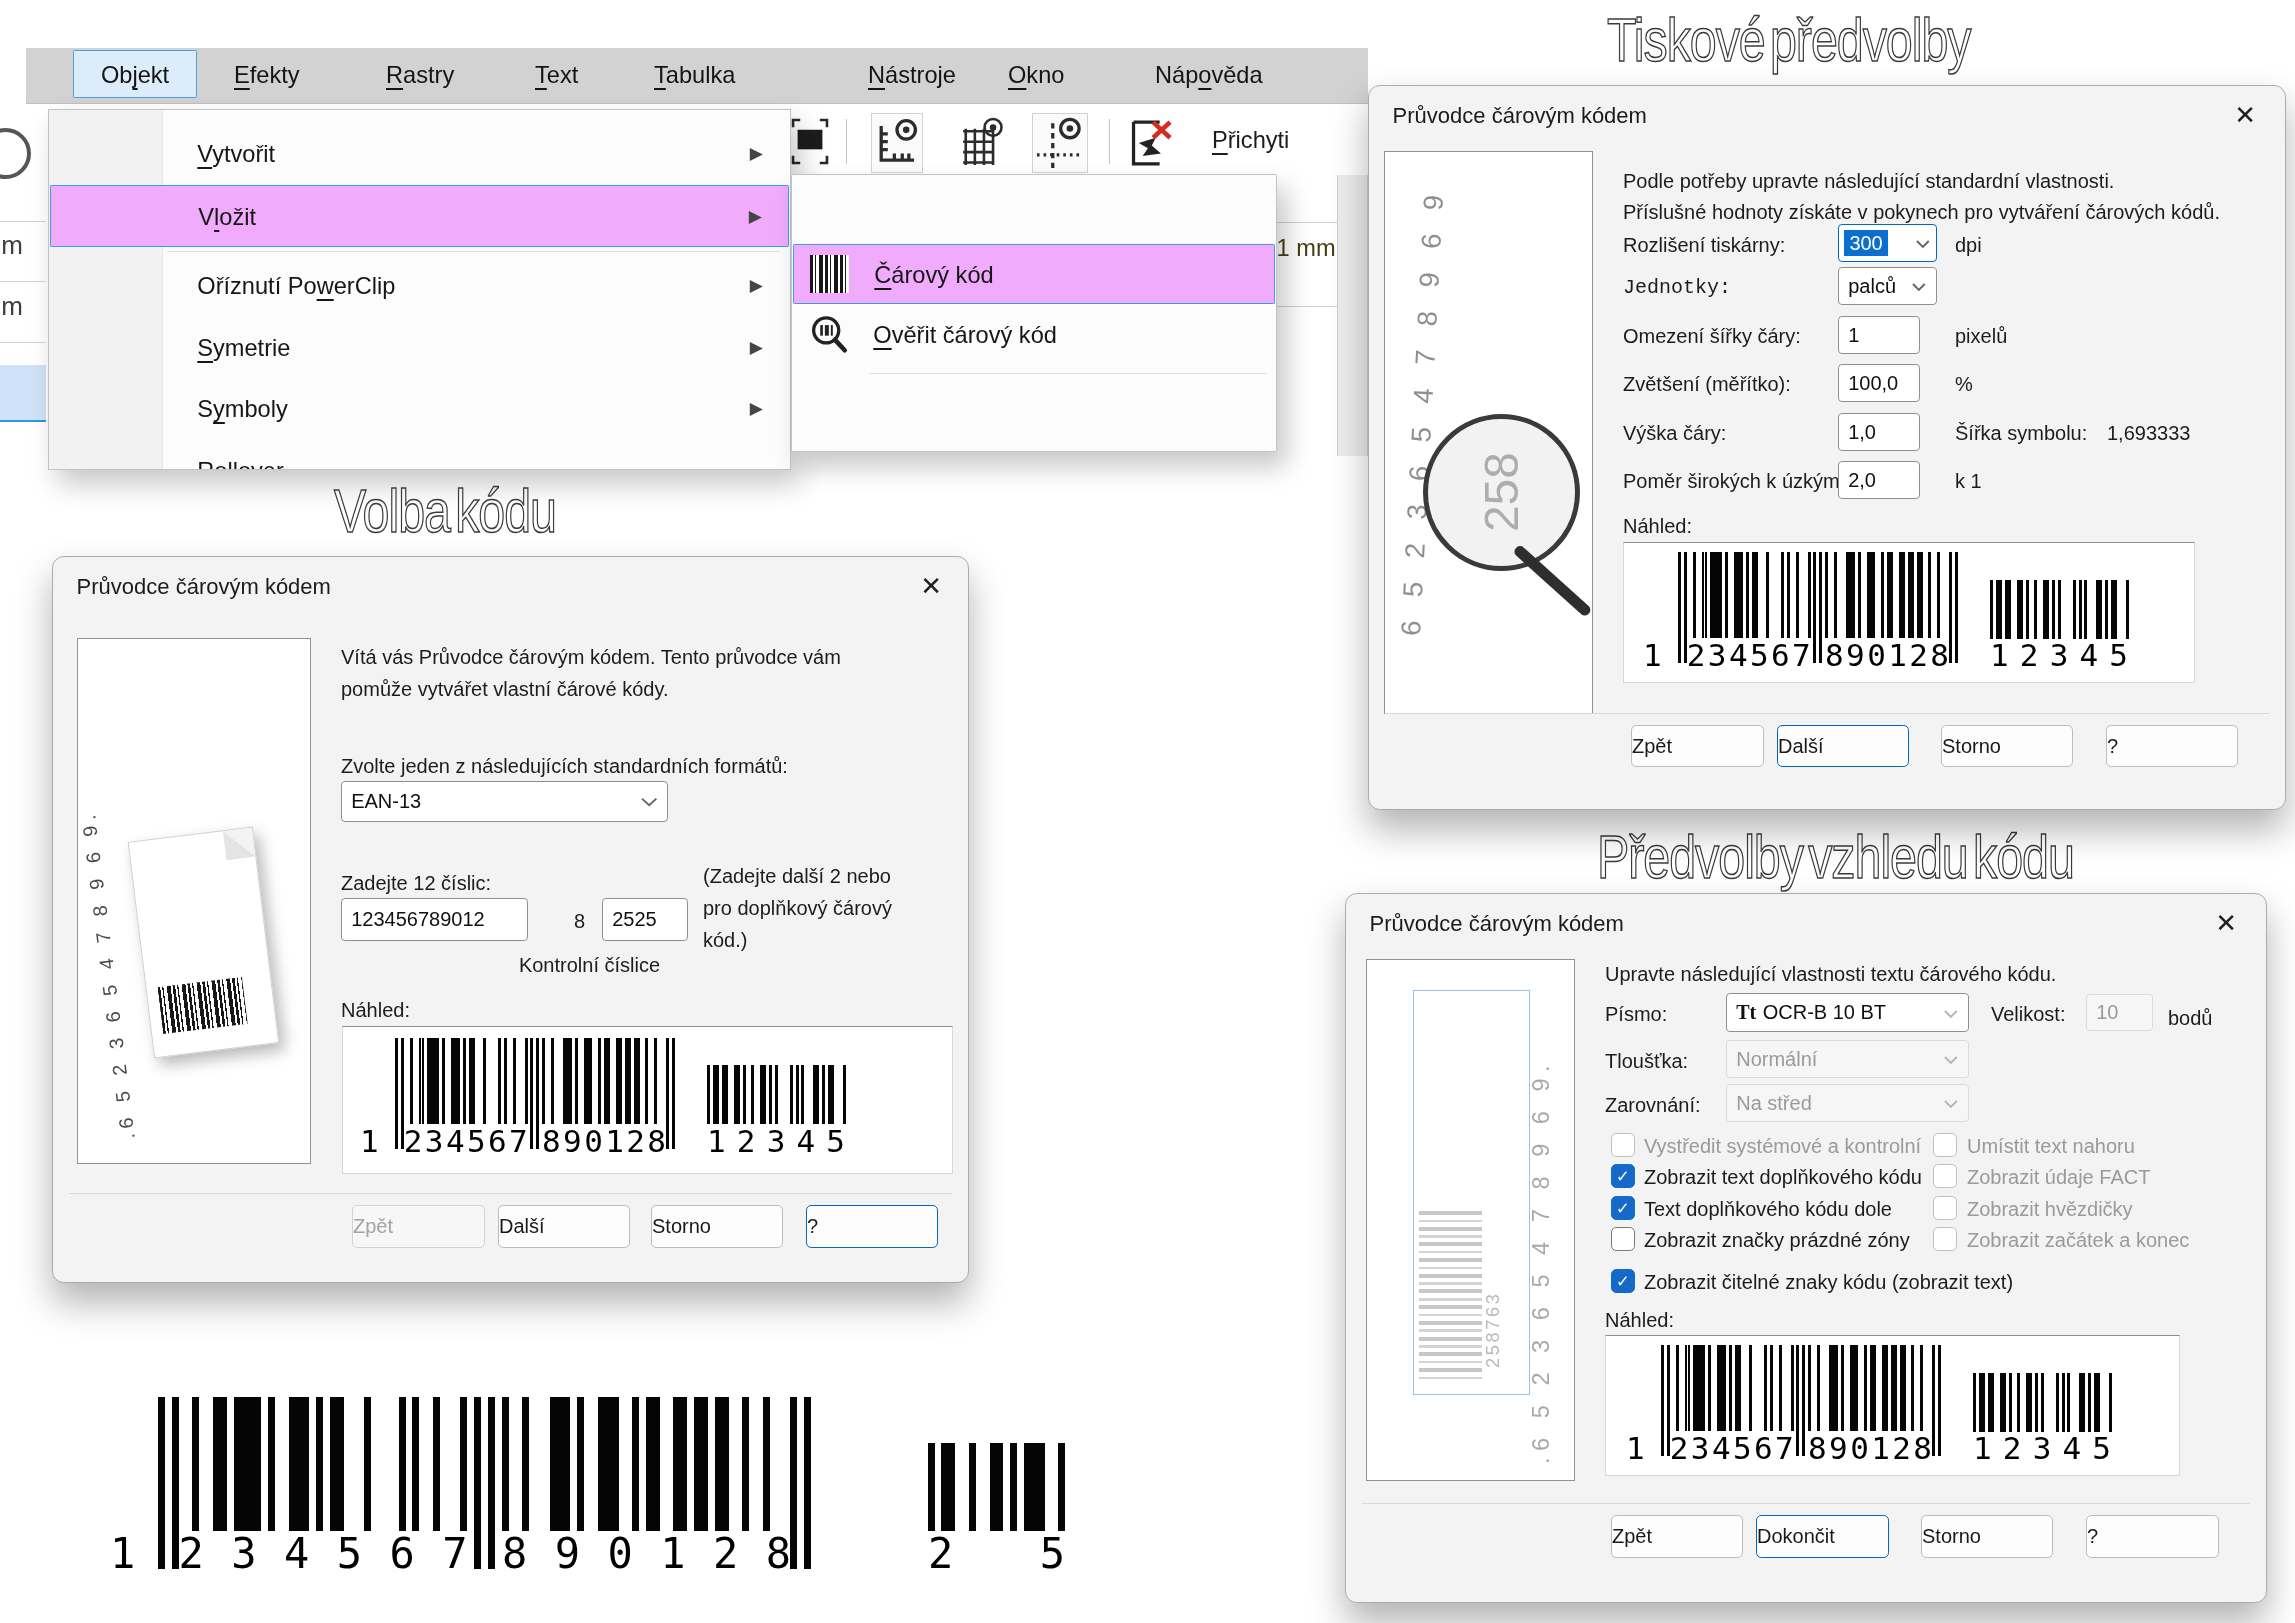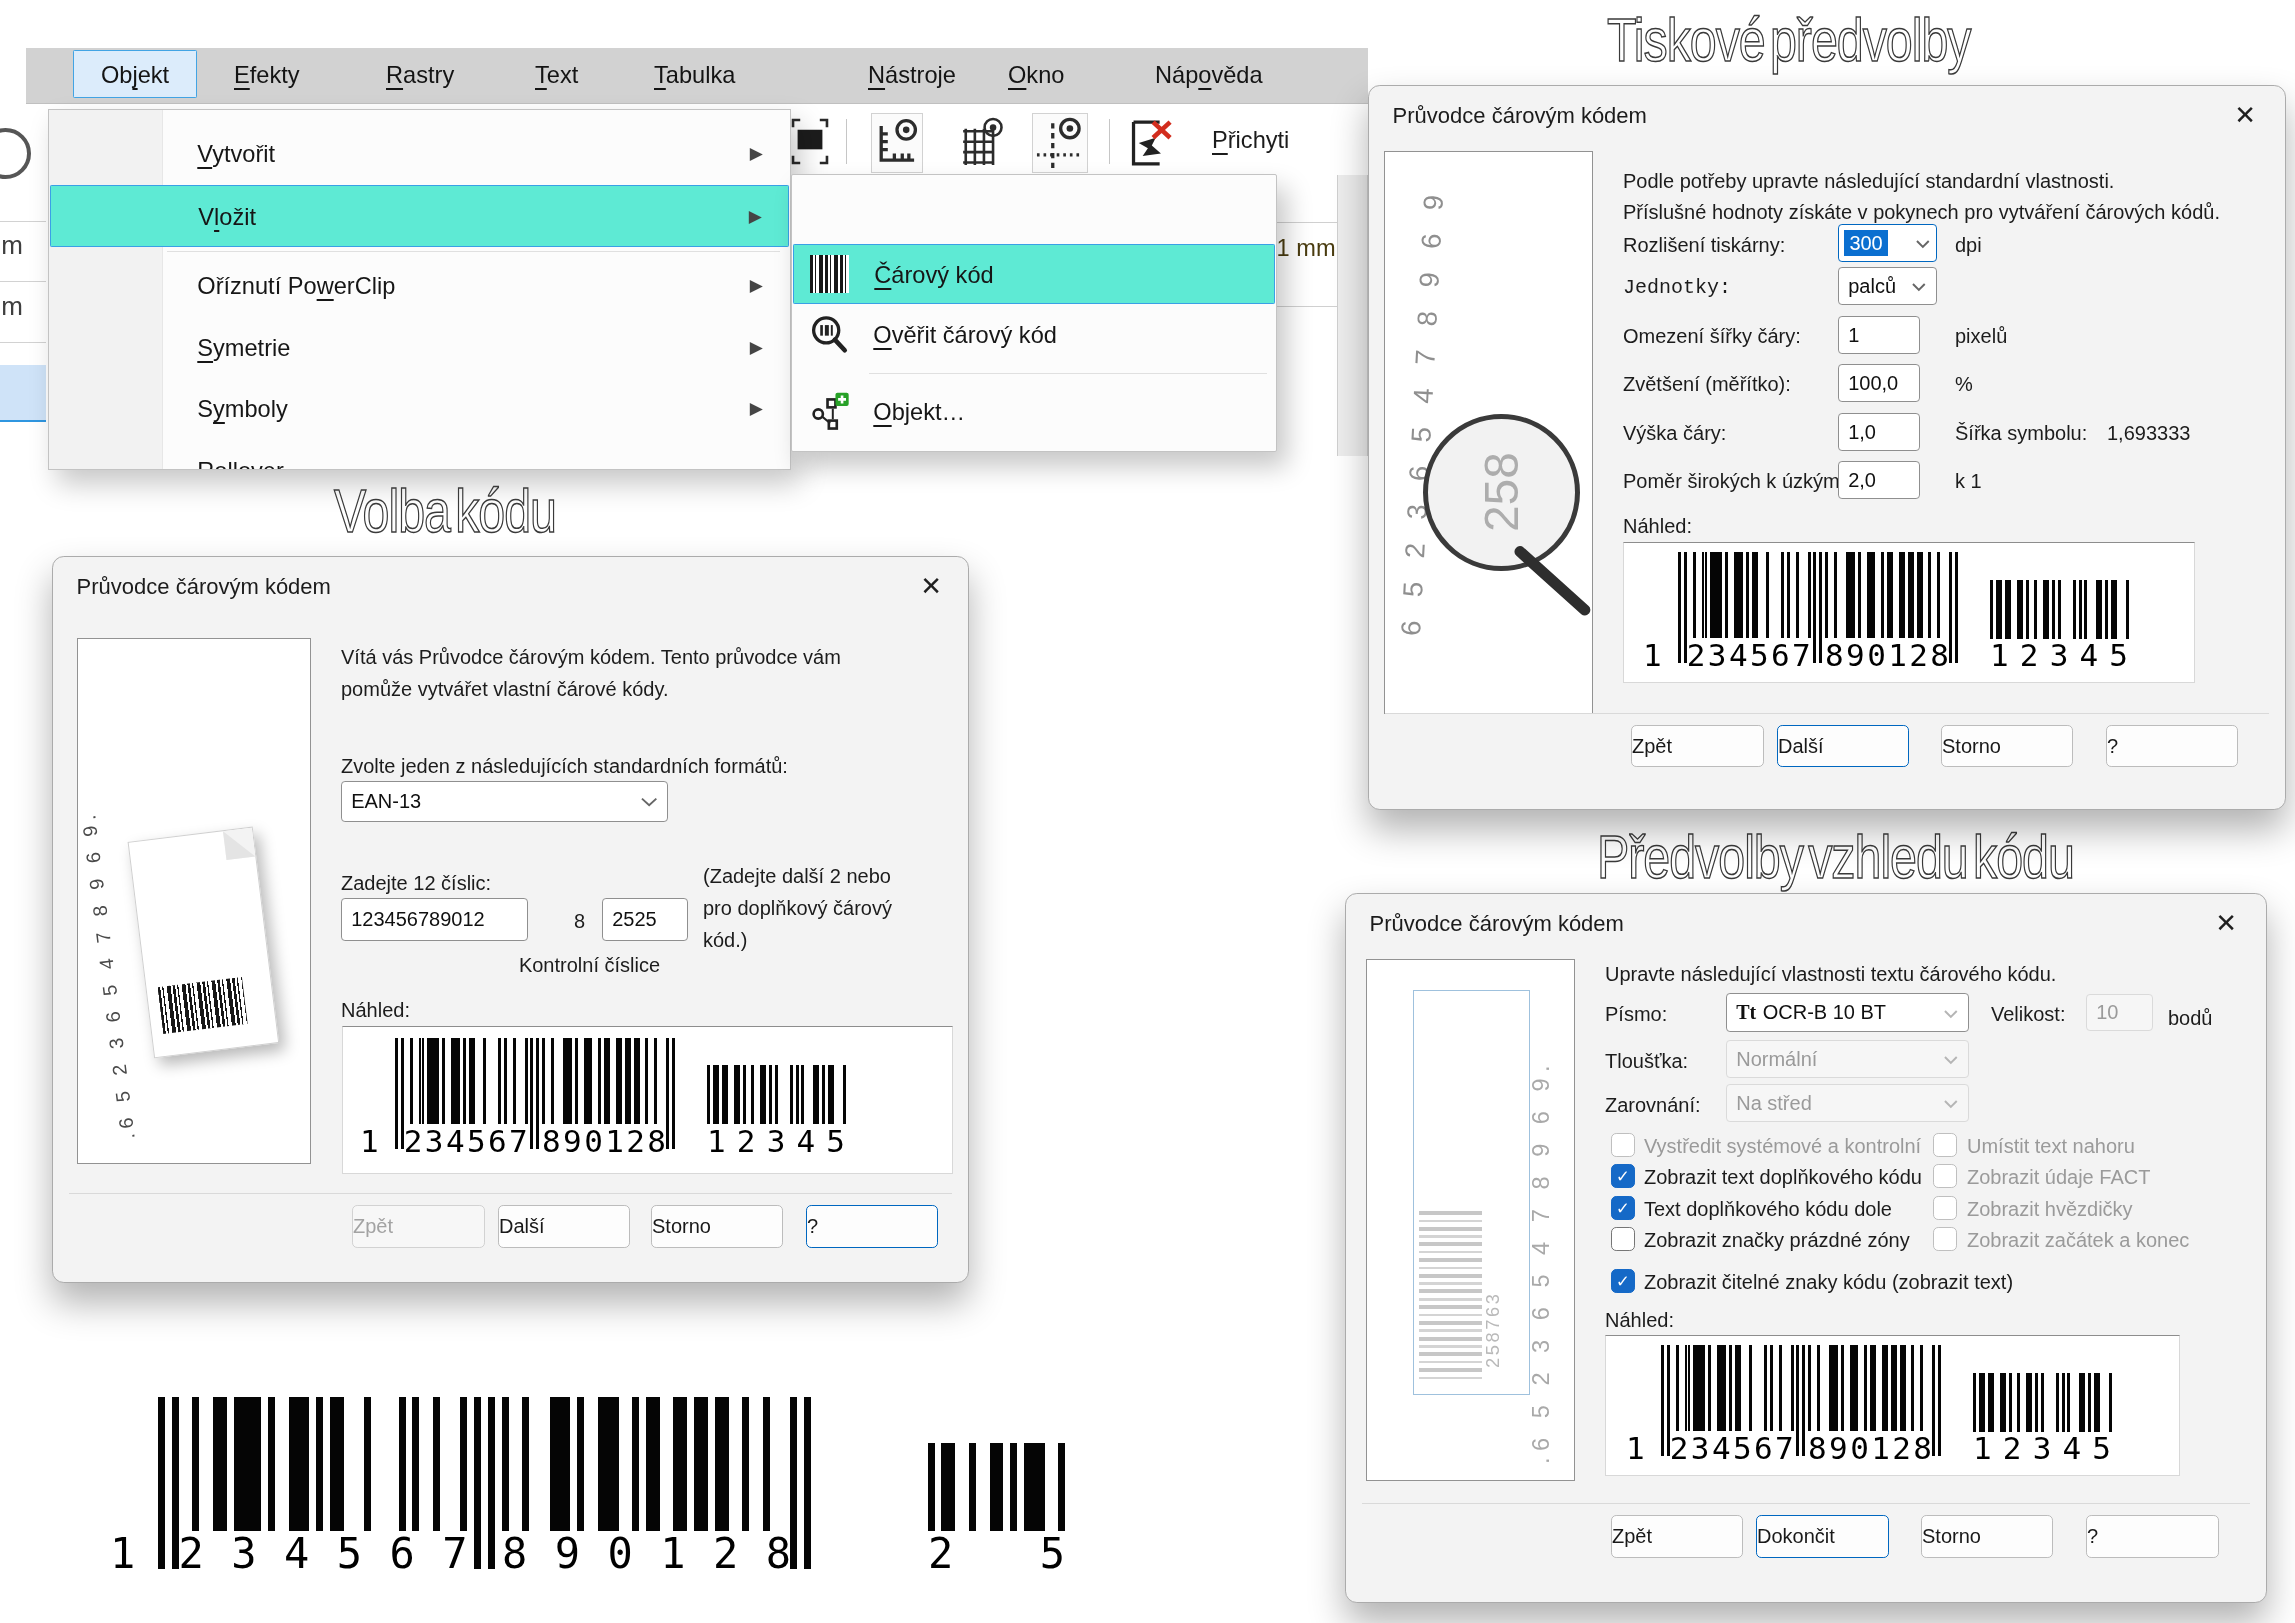--- a/index.html
+++ b/index.html
@@ -17,21 +17,21 @@
   .mi{position:absolute;top:0;height:55px;line-height:55px;font-size:23.6px;color:#141414;white-space:nowrap;}
   .k{text-decoration:underline;text-underline-offset:4.6px;text-decoration-thickness:2px;}
   #mi-objekt{left:47px;width:124px;text-align:center;top:2px;height:48px;line-height:48px;
              background:#dcecfb;border:1.3px solid #42a4e4;box-sizing:border-box;border-radius:1.3px;}
   
   .popup{position:absolute;background:#fcfcfc;border:0.7px solid #c3c3c3;box-shadow:9.2px 14.4px 26px rgba(0,0,0,.22);}
   #objmenu{left:48px;top:109px;width:741px;height:359px;overflow:hidden;}
   #objmenu .gutter{position:absolute;left:0;top:0;bottom:0;width:113px;background:#f2f2f2;border-right:0.7px solid #e7e7e7;}
   .mrow{position:absolute;left:1.3px;right:1.3px;height:62px;line-height:62px;font-size:23.6px;color:#161616;}
   .mrow .txt{position:absolute;left:147px;white-space:nowrap;}
-  .mrow.hl{background:#5eead4;border:1.3px solid #3aa0e6;box-sizing:border-box;border-radius:1.3px;}
+  .mrow.hl{background:#f0abfc;border:1.3px solid #3aa0e6;box-sizing:border-box;border-radius:1.3px;}
   .arrow{position:absolute;right:26px;top:0;font-size:17px;color:#454545;}
   .msep{position:absolute;left:118px;right:10.5px;height:0.7px;background:#e0e0e0;}
   #submenu{left:791px;top:174px;width:484px;height:276px;border-radius:2px;}
   #submenu .mrow .txt{left:80px;}
   #submenu .icon{position:absolute;left:15.7px;top:50%;transform:translateY(-50%);width:41px;height:41px;}
   
   .tbox{position:absolute;border:1.3px solid #d2d2d2;background:#fbfbfb;box-sizing:border-box;}
   .vsep{position:absolute;width:1.3px;background:#c6c6c6;}
   
   .strip-line{position:absolute;left:0;width:46px;height:1.3px;background:#d2d2d2;}
@@ -201,33 +201,20 @@
             </g>
           </svg>
       </span>
       <span class="txt"><span class="k">O</span><span>věřit čárový kód</span></span>
     </div>
     <div class="mrow hl" style="top:69px;height:60px;line-height:60px;">
       <span class="icon stripes" style="height:38px;width:39px;"></span>
       <span class="txt"><span class="k">Č</span><span>árový kód</span></span>
     </div>
     <div class="msep" style="top:198px;left:77px;right:9.2px;"></div>
-    <div class="mrow" style="top:208px;height:58px;line-height:58px;">
-      <span class="icon">
-        <svg width="41" height="41" viewBox="0 0 62 62">
-          <circle cx="14" cy="34" r="7" fill="none" stroke="#222" stroke-width="4"></circle>
-          <rect x="30" y="44" width="12" height="12" fill="none" stroke="#222" stroke-width="4"></rect>
-          <path d="M20 38 L32 48 M36 26 L36 42" stroke="#222" stroke-width="3"></path>
-          <rect x="28" y="12" width="12" height="12" fill="none" stroke="#222" stroke-width="4"></rect>
-          <rect x="40" y="2" width="20" height="20" rx="3" fill="#27a127"></rect>
-          <path d="M50 6 v12 M44 12 h12" stroke="#fff" stroke-width="4"></path>
-          </svg>
-      </span>
-      <span class="txt"><span class="k">O</span><span>bjekt…</span></span>
-    </div>
   </div>
 
   <div class="heading" style="left:334px;top:475px;">Volba kódu</div>
   <div class="heading" style="left:1607px;top:3.9px;">Tiskové předvolby</div>
   <div class="heading" style="left:1597px;top:821px;">Předvolby vzhledu kódu</div>
 
   <div class="dlg" style="left:52px;top:556px;width:915px;height:725px;">
     <div class="dlg-title">Průvodce čárovým kódem</div>
     <div class="close" style="right:26px;">✕</div>
     <div class="thumbbox" style="left:23.6px;top:81px;width:234px;height:526px;">

